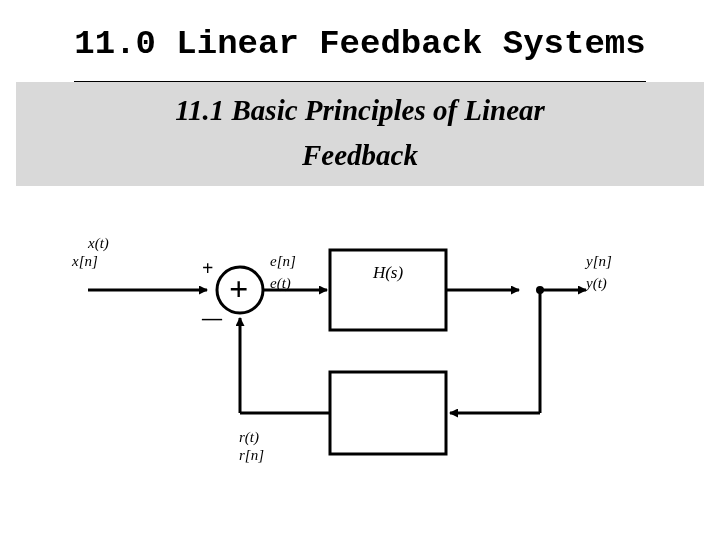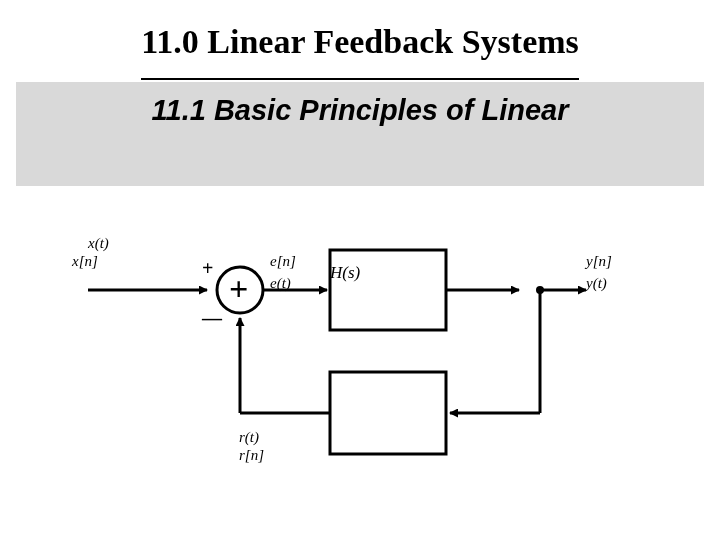--- a/index.html
+++ b/index.html
@@ -24,37 +24,38 @@
     text-align: center;
     font-family: "Liberation Serif", serif;
     font-weight: bold;
     font-size: 34px;
     line-height: 40px;
     color: #000000;
   }
   .title-main span {
     border-bottom: 2px solid #000;
     padding-bottom: 18px;
+    font-family: Liberation Mono, monospace;
   }
 
   .subtitle-band {
     position: absolute;
     left: 16px;
     top: 82px;
     width: 688px;
     height: 104px;
     background: #d9d9d9;
   }
   .subtitle-text {
     position: absolute;
     left: 16px;
     top: 88px;
     width: 688px;
     text-align: center;
-    font-family: Liberation Sans, sans-serif;
+    font-family: Liberation Serif, serif;
     font-weight: bold;
     font-style: italic;
     font-size: 29px;
     line-height: 45px;
     color: #000000;
   }
 
   
   .diagram {
     position: absolute;
@@ -73,21 +74,21 @@
     font-family: "Liberation Serif", serif;
     font-style: italic;
     font-size: 15px;
     line-height: 18px;
     color: #000000;
     white-space: pre;
   }
   .lbl.block {
     font-size: 17px;
     line-height: 22px;
-    text-align: left;
+    text-align: center;
   }
   .sign {
     position: absolute;
     font-family: "Liberation Serif", serif;
     font-size: 20px;
     font-weight: bold;
     color: #000000;
     line-height: 20px;
   }
   .plus-big {
@@ -102,20 +103,21 @@
 </head>
 <body>
 
 <div class="title-main">
   <span>11.0 Linear Feedback Systems</span>
 </div>
 
 <div class="subtitle-band"></div>
 <div class="subtitle-text">
   <div>11.1 Basic Principles of Linear</div>
+  <div>Feedback</div>
 </div>
 
 <div class="diagram">
 
   <svg width="720" height="320" viewBox="0 0 720 320" xmlns="http://www.w3.org/2000/svg">
     <defs>
       <marker id="arrow" markerWidth="9" markerHeight="9" refX="8" refY="4.5" orient="auto" markerUnits="userSpaceOnUse">
         <path d="M0,0 L9,4.5 L0,9 z" fill="#000000"></path>
       </marker>
     </defs>

